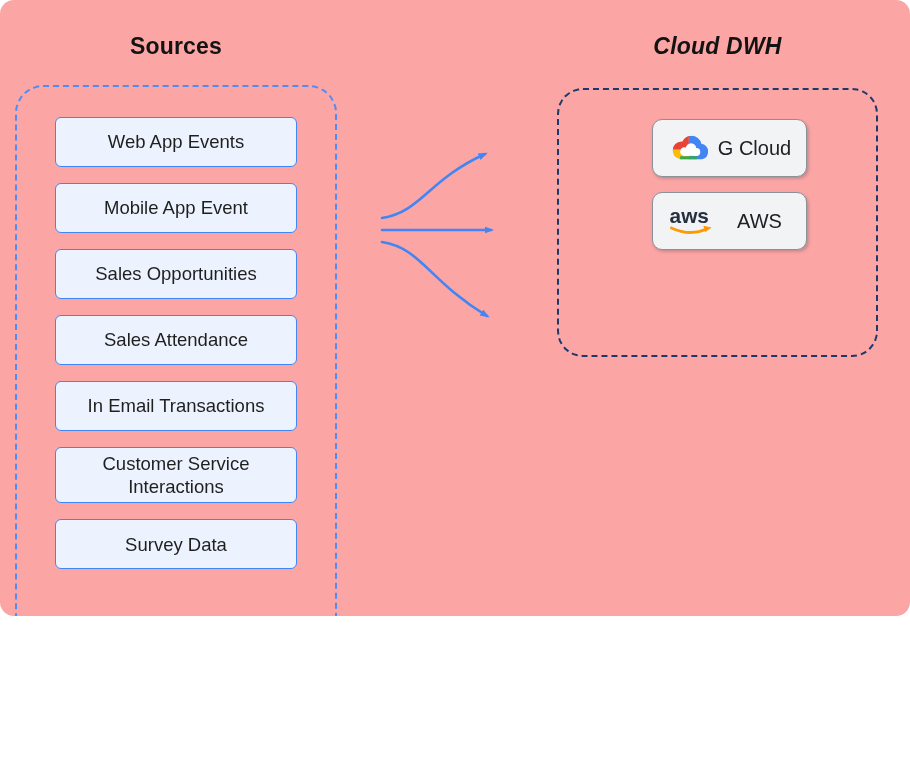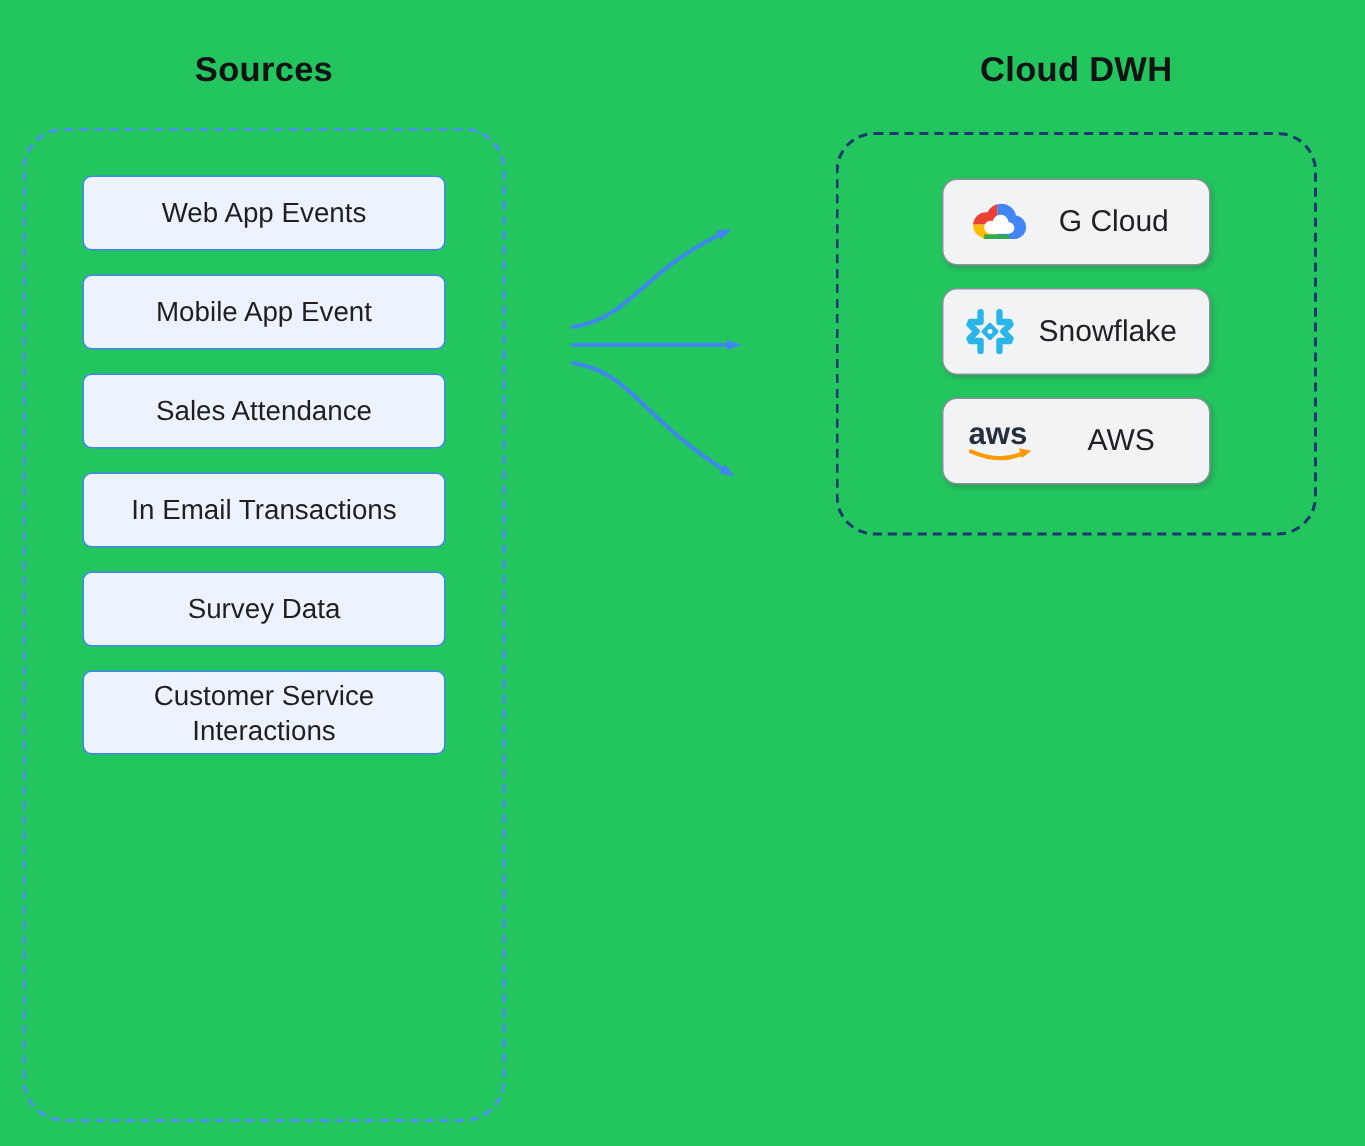--- a/index.html
+++ b/index.html
@@ -1,25 +1,25 @@
 <!DOCTYPE html>
 <html><head>
 <meta charset="utf-8">
 <style>
   html,body{margin:0;padding:0;background:#ffffff;}
   .canvas{
-    position:relative;width:910px;height:764px;background:#22c55e;overflow:hidden;
-    font-family:"Liberation Sans", sans-serif;color:#1f1f1f;
+    position:relative;width:910px;height:616px;background:#fca5a5;overflow:hidden;
+    font-family:"Liberation Sans", sans-serif;color:#1f1f1f;border-radius:14px;
   }
   .title{
     position:absolute;top:33px;font-size:23px;font-weight:700;color:#131313;
     text-align:center;letter-spacing:.2px;
   }
   .title-left{left:15px;width:322px;}
-  .title-right{left:557px;width:321px;}
+  .title-right{left:557px;width:321px;font-style:italic;}
 
   .sources-frame{
     position:absolute;left:15px;top:85px;width:322px;height:663px;box-sizing:border-box;
     border:2px dashed #4e8df5;border-radius:28px;
     padding:30px 38px 18px 38px;display:flex;flex-direction:column;gap:16px;
   }
   .src-box{
     box-sizing:border-box;min-height:50px;border:1.5px solid #4285f4;background:#edf3fe;
     border-radius:6px;display:flex;align-items:center;justify-content:center;
     font-size:18.5px;line-height:1.25;color:#1f1f1f;text-align:center;padding:4px 10px;
@@ -27,41 +27,43 @@
 
   .dwh-frame{
     position:absolute;left:557px;top:88px;width:321px;height:269px;box-sizing:border-box;
     border:2px dashed #1b3a6b;border-radius:26px;
     padding:29px 69px;display:flex;flex-direction:column;gap:15px;
   }
   .dwh-box{
     box-sizing:border-box;height:58px;background:#f1f3f4;border:1.5px solid #8a9199;
     border-radius:10px;display:flex;align-items:center;gap:8px;padding:0 14px;
     box-shadow:1.5px 2px 3px rgba(60,64,67,.25);
+    margin-left:24px;
   }
   .dwh-label{flex:1;text-align:center;font-size:20px;color:#202124;}
   .dwh-icon{flex:none;display:flex;align-items:center;justify-content:center;}
 
   .arrows{position:absolute;left:373px;top:136px;}
 </style>
 </head>
 <body>
 
 <div class="canvas">
 
   <div class="title title-left">Sources</div>
   <div class="title title-right">Cloud DWH</div>
 
   <div class="sources-frame">
     <div class="src-box">Web App Events</div>
     <div class="src-box">Mobile App Event</div>
+    <div class="src-box">Sales Opportunities</div>
     <div class="src-box">Sales Attendance</div>
     <div class="src-box">In Email Transactions</div>
+    <div class="src-box">Customer Service Interactions</div>
     <div class="src-box">Survey Data</div>
-    <div class="src-box">Customer Service Interactions</div>
   </div>
 
   <svg class="arrows" width="155" height="200" viewBox="0 0 155 200">
     <defs>
       <marker id="ah" markerWidth="10" markerHeight="8" refX="6.5" refY="3.5" orient="auto" markerUnits="userSpaceOnUse">
         <path d="M0,0 L9.5,3.5 L0,7 Z" fill="#4285F4"></path>
       </marker>
     </defs>
     <g stroke="#4285F4" stroke-width="2.6" fill="none" stroke-linecap="round">
       <path d="M9,82 C48,76 55,44 112,18" marker-end="url(#ah)"></path>
@@ -93,41 +95,20 @@
             <circle cx="20" cy="24" r="5"></circle>
             <circle cx="27.5" cy="20.5" r="6"></circle>
             <circle cx="33.5" cy="24.5" r="4.5"></circle>
             <rect x="19.5" y="23" width="14.5" height="6"></rect>
           </g>
         </svg>
       </span>
       <span class="dwh-label">G Cloud</span>
     </div>
 
-    <div class="dwh-box">
-      <span class="dwh-icon">
-        <svg width="34" height="34" viewBox="-20 -20 40 40">
-          <g stroke="#29B5E8" stroke-width="5" fill="none" stroke-linecap="round" stroke-linejoin="round">
-            <path d="M16,-5.5 L10.5,0 L16,5.5"></path>
-            <path d="M-16,-5.5 L-10.5,0 L-16,5.5"></path>
-            <g transform="rotate(45)">
-              <path d="M16,-5.5 L10.5,0 L16,5.5"></path>
-              <path d="M-16,-5.5 L-10.5,0 L-16,5.5"></path>
-            </g>
-            <g transform="rotate(-45)">
-              <path d="M16,-5.5 L10.5,0 L16,5.5"></path>
-              <path d="M-16,-5.5 L-10.5,0 L-16,5.5"></path>
-            </g>
-          </g>
-          <rect x="-5.2" y="-5.2" width="10.4" height="10.4" rx="1.5" transform="rotate(45)" fill="#29B5E8"></rect>
-          <circle r="1.9" fill="#ffffff"></circle>
-        </svg>
-      </span>
-      <span class="dwh-label">Snowflake</span>
-    </div>
 
     <div class="dwh-box">
       <span class="dwh-icon">
         <svg width="52" height="38" viewBox="0 0 60 40">
           <text x="3" y="22" font-family="Liberation Sans, sans-serif" font-size="24" font-weight="700" fill="#252F3E">aws</text>
           <path d="M5,28 Q27,38 46,29" stroke="#FF9900" stroke-width="3.2" fill="none" stroke-linecap="round"></path>
           <path d="M42,25.5 L51.5,27.5 L44,33 Z" fill="#FF9900"></path>
         </svg>
       </span>
       <span class="dwh-label">AWS</span>

